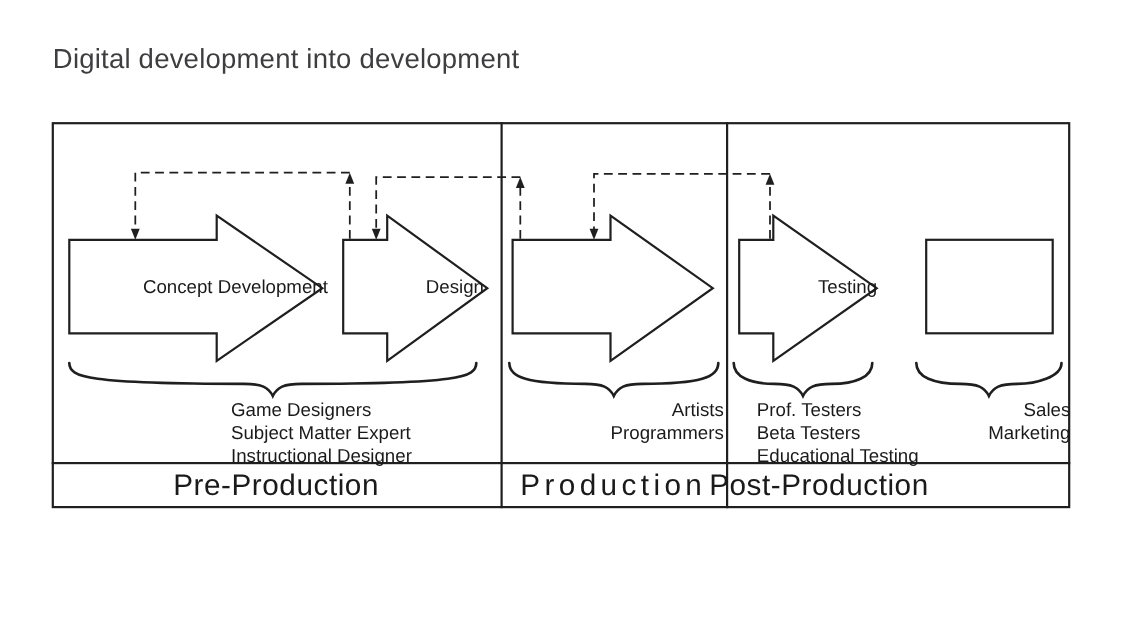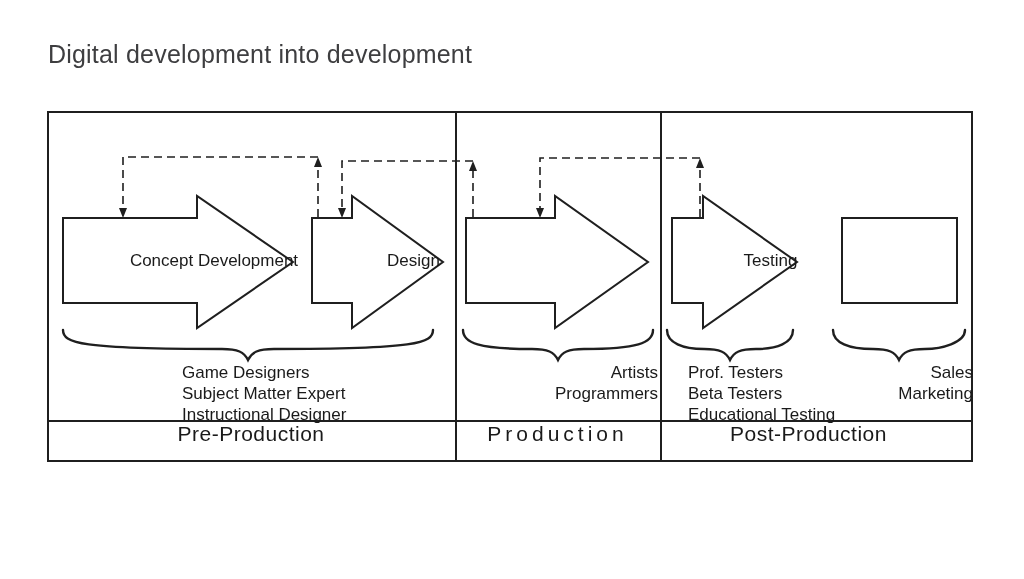--- a/index.html
+++ b/index.html
@@ -45,22 +45,22 @@
   }
   .roles {
     top: 362px;
     font-size: 17px;
     line-height: 21px;
     white-space: nowrap;
   }
   .roles.centered { text-align: right; }
   .band-label {
     top: 422px; height: 38px;
-    display: flex; align-items: flex-start; justify-content: center;
-    font-size: 21px;
+    display: flex; align-items: center; justify-content: center;
+    font-size: 27px;
     letter-spacing: 0.5px;
     white-space: nowrap;
   }
   .band-label.spaced span { letter-spacing: 4px; }
   .band-label.shift-left span { position: relative; left: -36px; }
 </style>
 </head>
 <body>
 
 <div class="canvas">
@@ -106,21 +106,21 @@
       <path d="M463,330 C463,343 479,349 532,349 C548,349 554,352 558,360 C562,352 568,349 584,349 C637,349 653,343 653,330"></path>
       <path d="M667,330 C667,343 683,349 704,349 C720,349 726,352 730,360 C734,352 740,349 756,349 C777,349 793,343 793,330"></path>
       <path d="M833,330 C833,343 849,349 873,349 C889,349 895,352 899,360 C903,352 909,349 925,349 C941,349 965,343 965,330"></path>
     </g>
   </svg>
 
   <div class="abs phase-label" style="left:63px;width:230px">Concept Development</div>
   <div class="abs phase-label" style="left:312px;width:131px">Design</div>
   <div class="abs phase-label" style="left:672px;width:125px">Testing</div>
 
-  <div class="abs roles" style="left:182px">
+  <div class="abs roles" style="left:210px">
     <div>Game Designers</div>
     <div>Subject Matter Expert</div>
     <div>Instructional Designer</div>
   </div>
   <div class="abs roles centered" style="left:458px;width:200px">
     <div>Artists</div>
     <div>Programmers</div>
   </div>
   <div class="abs roles centered" style="left:838px;width:135px">
     <div>Sales</div>
@@ -131,17 +131,17 @@
     <div>Beta Testers</div>
     <div>Educational Testing</div>
   </div>
 
   <div class="abs band-label" style="left:47px;width:408px">
     <span>Pre-Production</span>
   </div>
   <div class="abs band-label spaced" style="left:455px;width:205px">
     <span>Production</span>
   </div>
-  <div class="abs band-label shift-left" style="left:688px;width:313px">
+  <div class="abs band-label shift-left" style="left:624px;width:313px">
     <span>Post-Production</span>
   </div>
 
 </div>
 
 </body></html>

